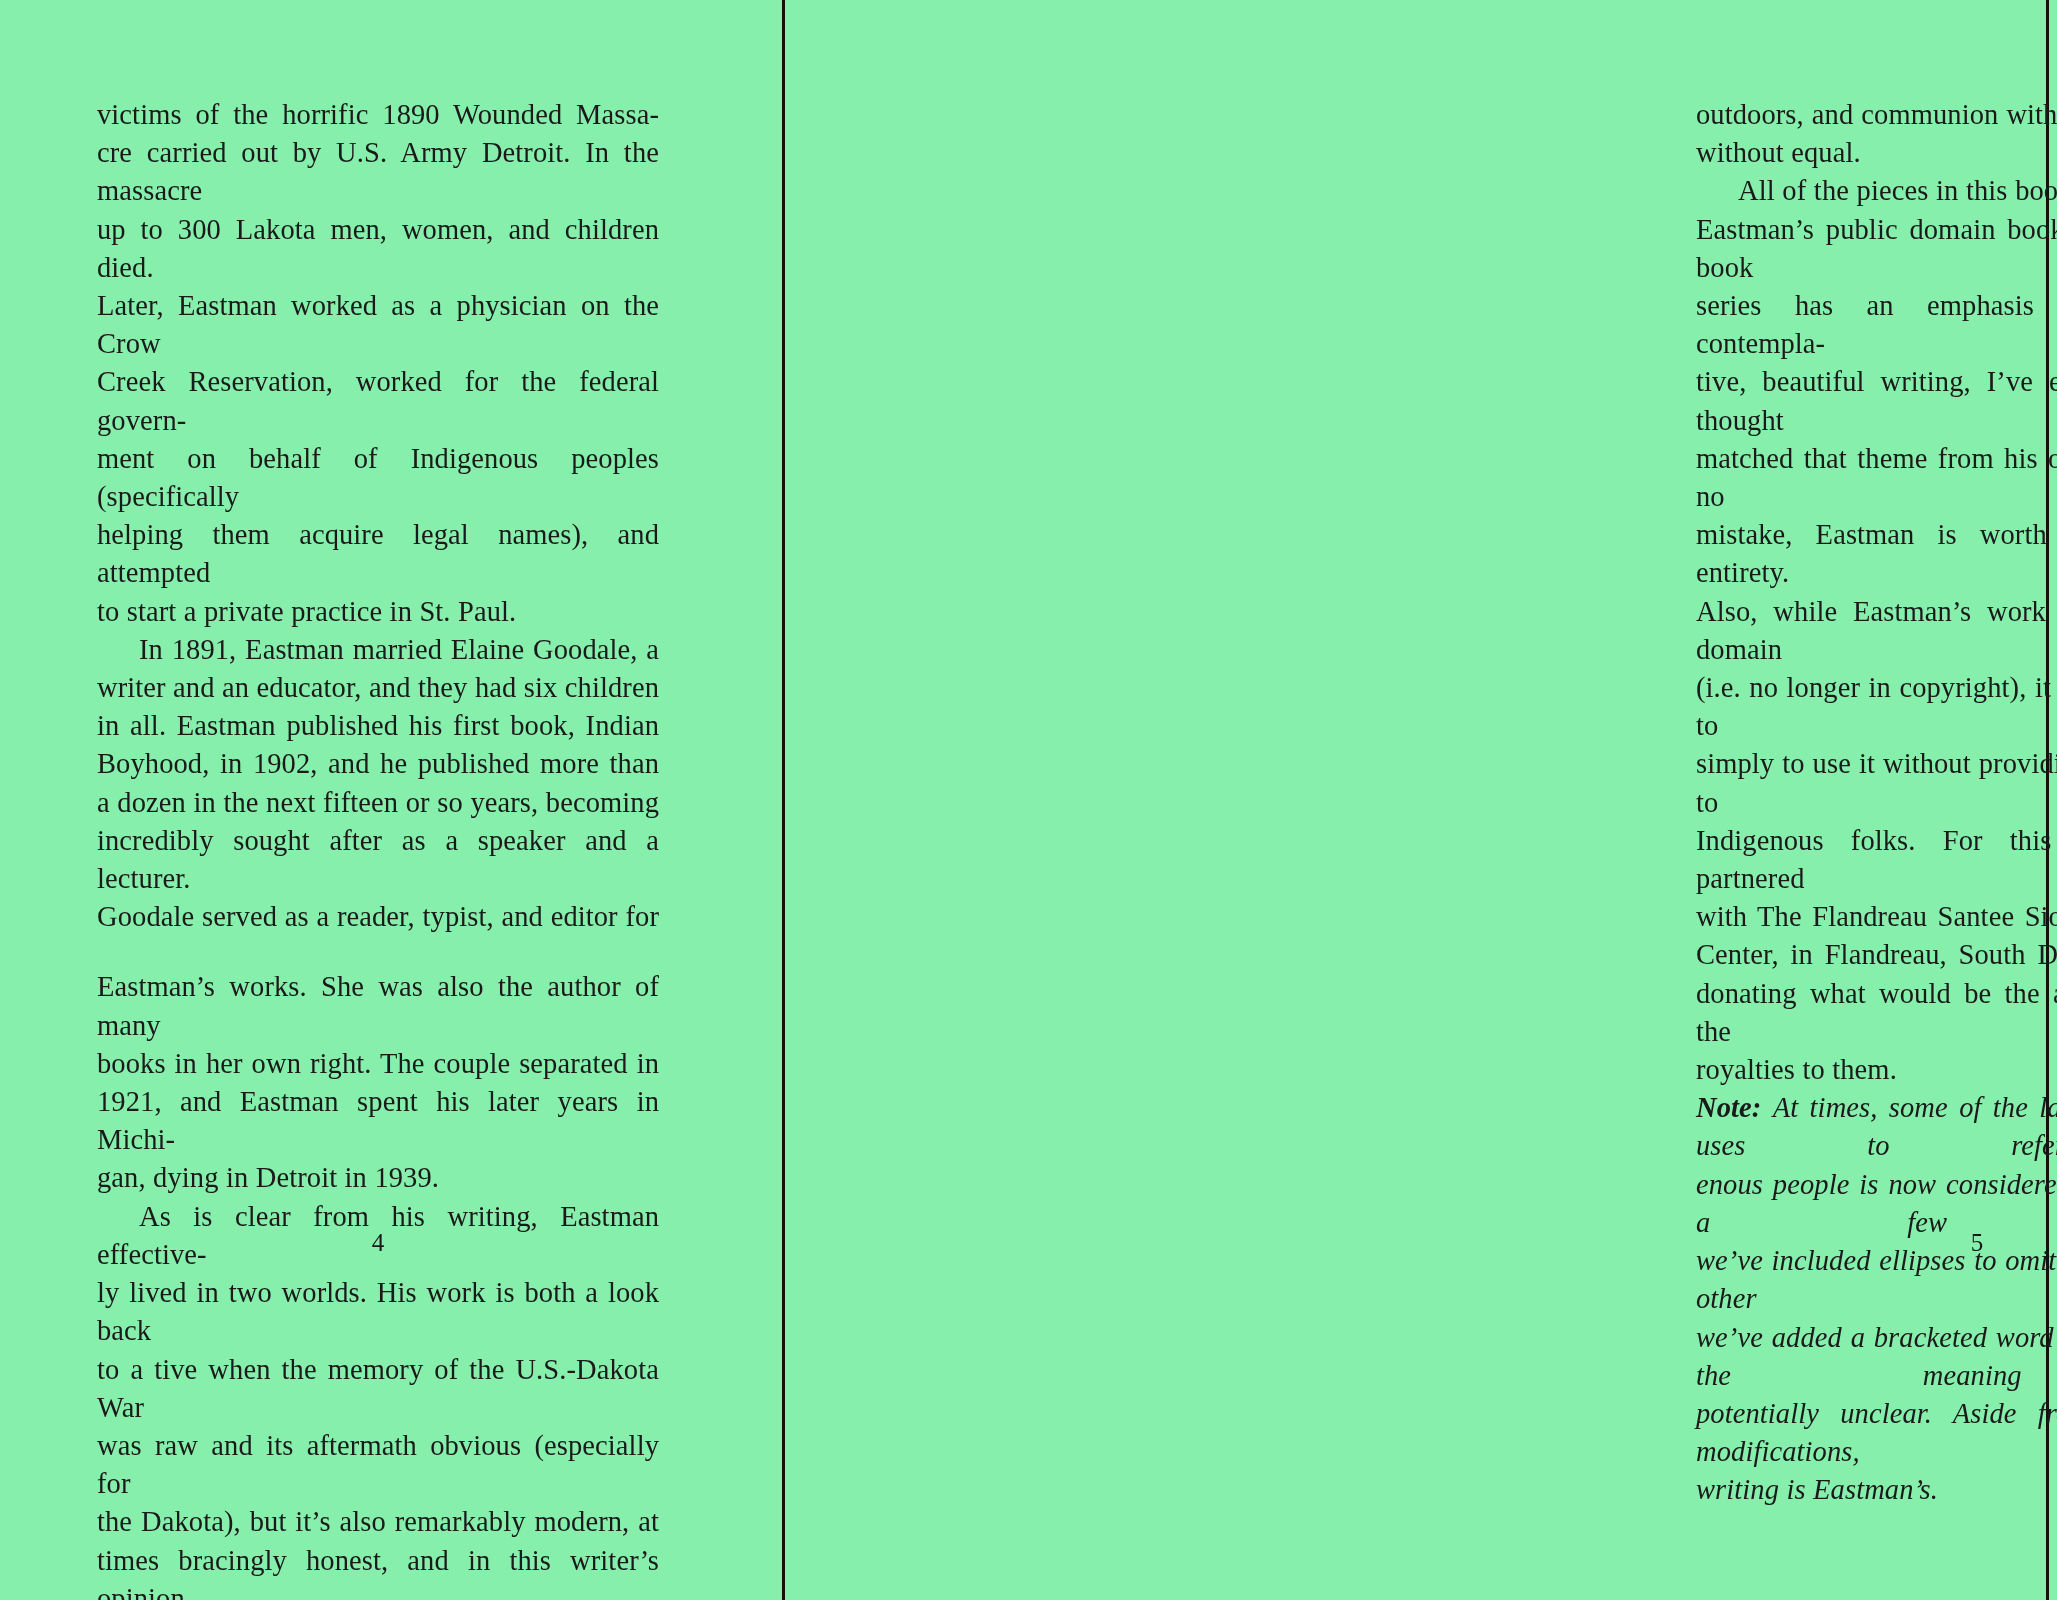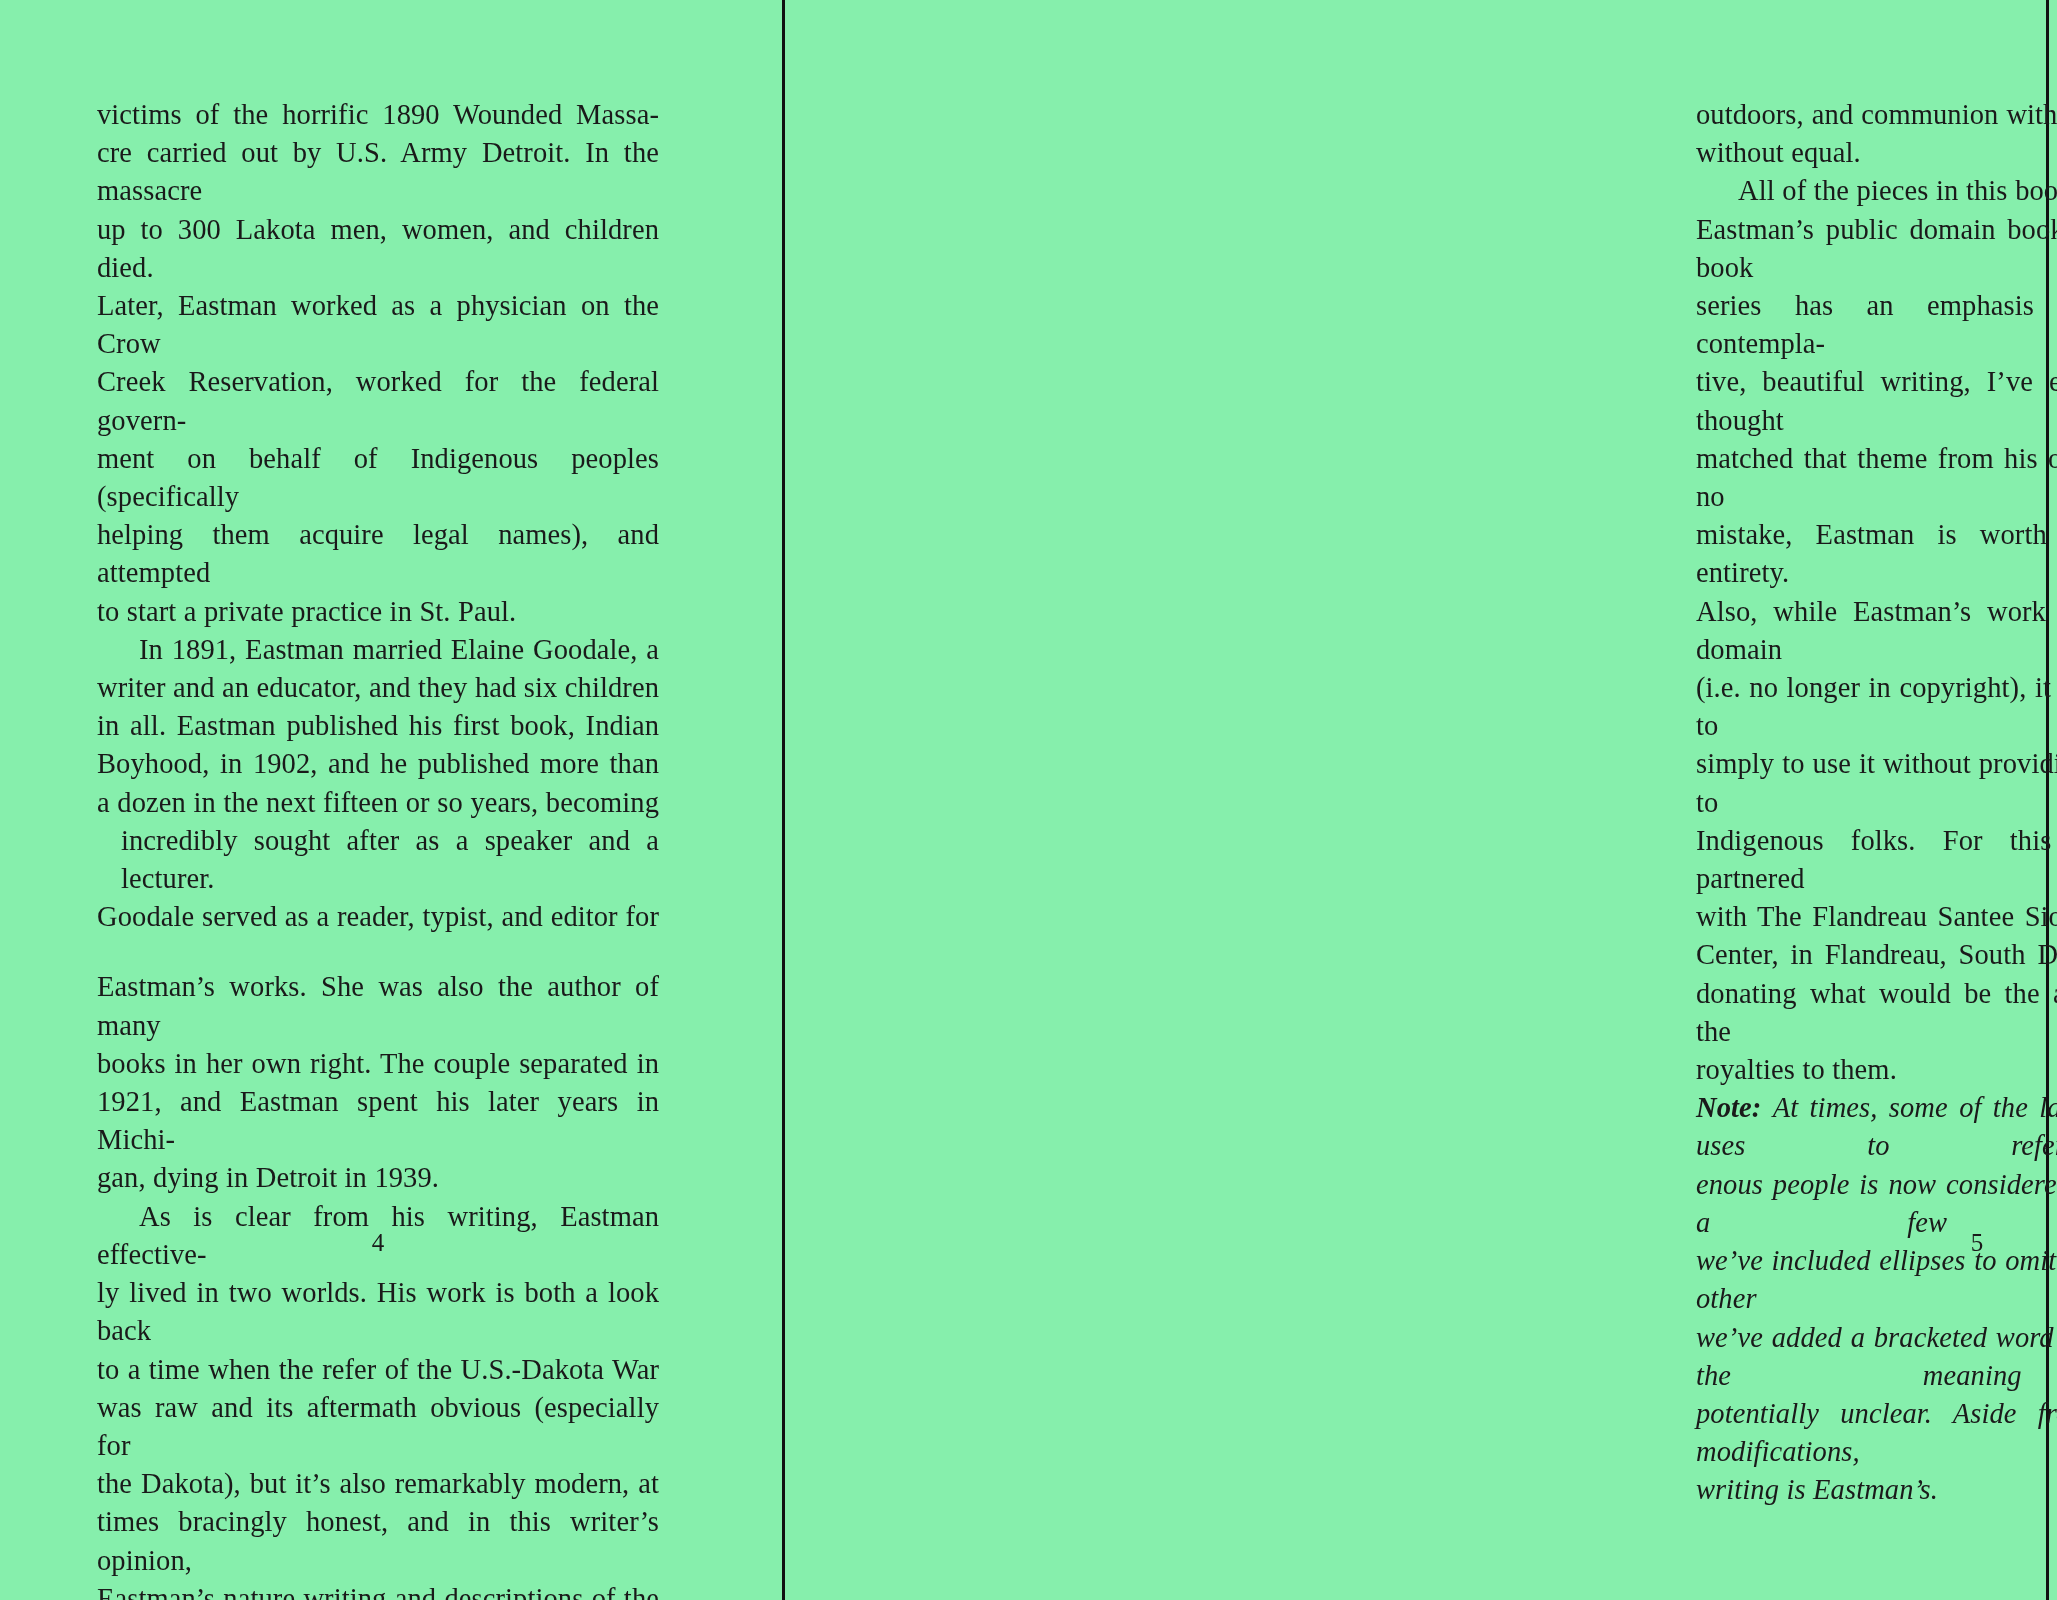--- a/index.html
+++ b/index.html
@@ -123,32 +123,32 @@
         <span class="ln j" style="white-space: normal;">helping them acquire legal names), and attempted</span>
         <span class="ln l" style="white-space: normal;">to start a private practice in St. Paul.</span>
       </p>
 
       <p class="body">
         <span class="ln j" style="text-indent: 42px; white-space: normal;">In 1891, Eastman married Elaine Goodale, a</span>
         <span class="ln j" style="white-space: normal; font-family: Liberation Serif, serif;">writer and an educator, and they had six children</span>
         <span class="ln j" style="white-space: normal;">in all. Eastman published his first book, Indian</span>
         <span class="ln j" style="white-space: normal;">Boyhood, in 1902, and he published more than</span>
         <span class="ln j" style="white-space: normal;">a dozen in the next fifteen or so years, becoming</span>
-        <span class="ln j" style="white-space: normal; margin-left: 24px;">incredibly sought after as a speaker and a lecturer.</span>
+        <span class="ln j" style="white-space: normal;">incredibly sought after as a speaker and a lecturer.</span>
         <span class="ln j" style="white-space: normal;">Goodale served as a reader, typist, and editor for</span>
         <span class="ln j" style="white-space: normal; margin-top: 32px;">Eastman’s works. She was also the author of many</span>
         <span class="ln j" style="white-space: normal;">books in her own right. The couple separated in</span>
         <span class="ln j" style="white-space: normal;">1921, and Eastman spent his later years in Michi-</span>
         <span class="ln l" style="white-space: normal;">gan, dying in Detroit in 1939.</span>
       </p>
 
       <p class="body">
         <span class="ln j" style="text-indent: 42px; white-space: normal;">As is clear from his writing, Eastman effective-</span>
         <span class="ln j" style="white-space: normal;">ly lived in two worlds. His work is both a look back</span>
-        <span class="ln j" style="white-space: normal;">to a time when the refer of the U.S.-Dakota War</span>
+        <span class="ln j" style="white-space: normal;">to a tive when the memory of the U.S.-Dakota War</span>
         <span class="ln j" style="white-space: normal;">was raw and its aftermath obvious (especially for</span>
         <span class="ln j" style="white-space: normal;">the Dakota), but it’s also remarkably modern, at</span>
         <span class="ln j" style="white-space: normal;">times bracingly honest, and in this writer’s opinion,</span>
         <span class="ln j" style="white-space: normal;">Eastman’s nature writing and descriptions of the</span>
       </p>
 
       <div class="folio-wrap">4</div>
     </div>
   </div>
 

